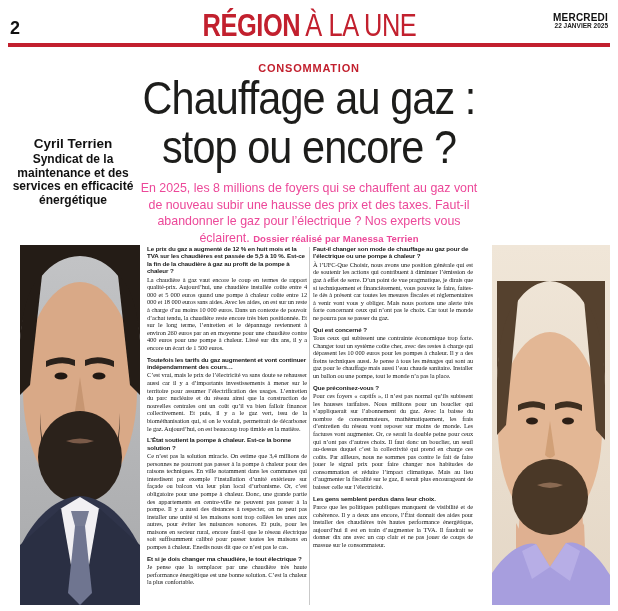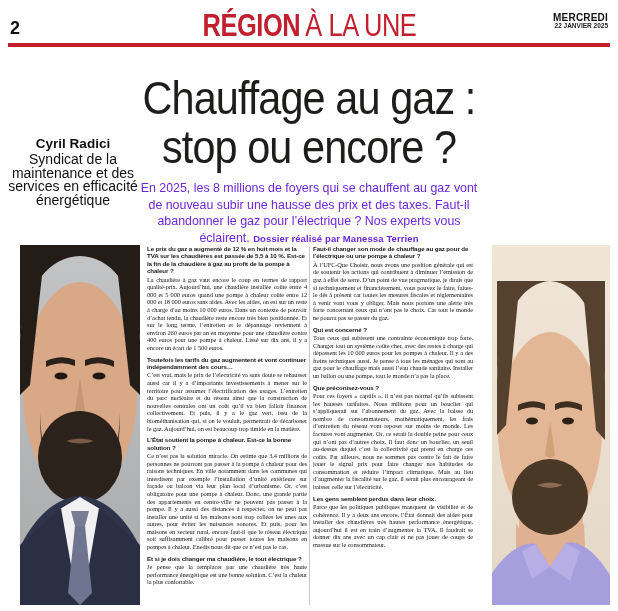--- a/index.html
+++ b/index.html
@@ -20,29 +20,29 @@
   .masthead .bold{font-weight:700;}
   .masthead .light{font-weight:400;margin-left:6px;}
   .dateblock{position:absolute;right:10px;top:14px;text-align:right;color:#111;line-height:8px;}
   .dateblock .day{font-size:10px;font-weight:700;letter-spacing:.2px;}
   .dateblock .date{font-size:6.5px;font-weight:700;color:#222;}
   .header-rule{position:absolute;left:8px;right:8px;top:43px;height:4px;background:var(--accent-red);}
 
   
   .kicker{position:absolute;left:139px;width:340px;top:62px;text-align:center;color:var(--accent-red);font-size:11px;font-weight:700;letter-spacing:.8px;}
   .headline{position:absolute;left:119px;width:380px;top:74px;text-align:center;color:var(--headline);font-weight:400;font-size:46px;line-height:49px;transform:scaleX(.9);transform-origin:center;letter-spacing:-1px;}
-  .standfirst{position:absolute;left:139px;width:340px;top:180px;text-align:center;color:#6d28d9;font-size:12.4px;line-height:16.5px;font-weight:400;}
+  .standfirst{position:absolute;left:139px;width:340px;top:180px;text-align:center;color:#ec4899;font-size:12.4px;line-height:16.5px;font-weight:400;}
   .standfirst .byline{font-size:9.5px;font-weight:700;letter-spacing:.1px;}
 
   
   .expert{position:absolute;width:134px;text-align:center;color:#111;}
   .expert-left{left:6px;top:136px;}
   .expert-right{left:478px;top:136px;}
   .expert .name{font-size:13.5px;font-weight:700;margin-bottom:2px;}
-  .expert .role{font-size:14px;line-height:13.5px;font-weight:400;}
+  .expert .role{font-size:12px;line-height:13.5px;font-weight:700;}
   .photo{position:absolute;top:245px;display:block;}
   .photo-left{left:20px;}
   .photo-right{left:492px;}
 
   
   .col{position:absolute;top:245px;width:160px;height:362px;overflow:hidden;color:var(--body-text);}
   .col-1{left:147px;}
   .col-2{left:313px;}
   .col-divider{position:absolute;left:309px;top:247px;width:1px;height:358px;background:var(--divider);}
   .q{font-family:"Liberation Sans",sans-serif;font-weight:700;font-size:6.2px;line-height:7.4px;margin:4px 0 1px;letter-spacing:-.1px;}
@@ -59,25 +59,26 @@
     <span class="masthead-inner">
       <span class="bold">RÉGION</span><span class="light">À LA UNE</span>
     </span>
   </div>
   <div class="dateblock">
     <div class="day">MERCREDI</div>
     <div class="date">22 JANVIER 2025</div>
   </div>
   <div class="header-rule"></div>
 
+  <div class="kicker">CONSOMMATION</div>
   <h1 class="headline"><span>Chauffage au gaz :</span><br><span>stop ou encore ?</span></h1>
   <p class="standfirst"><span>En 2025, les 8 millions de foyers qui se chauffent au gaz vont de nouveau subir une hausse des prix et des taxes. Faut-il abandonner le gaz pour l’électrique ? Nos experts vous éclairent. </span><span class="byline">Dossier réalisé par Manessa Terrien</span></p>
 
   <div class="expert expert-left">
-    <div class="name">Cyril Radici</div>
+    <div class="name">Cyril Terrien</div>
     <div class="role">Syndicat de la maintenance et des services en efficacité énergétique</div>
   </div>
   <svg class="photo photo-left" width="120" height="360" viewBox="0 0 120 360" role="img">
     <defs>
       <linearGradient id="bgL" x1="0" y1="0" x2="0" y2="1">
         <stop offset="0" stop-color="#c3c4c6"></stop>
           <stop offset="1" stop-color="#a8a9ab"></stop>
       </linearGradient>
     </defs>
     <rect width="120" height="360" fill="url(#bgL)"></rect>

